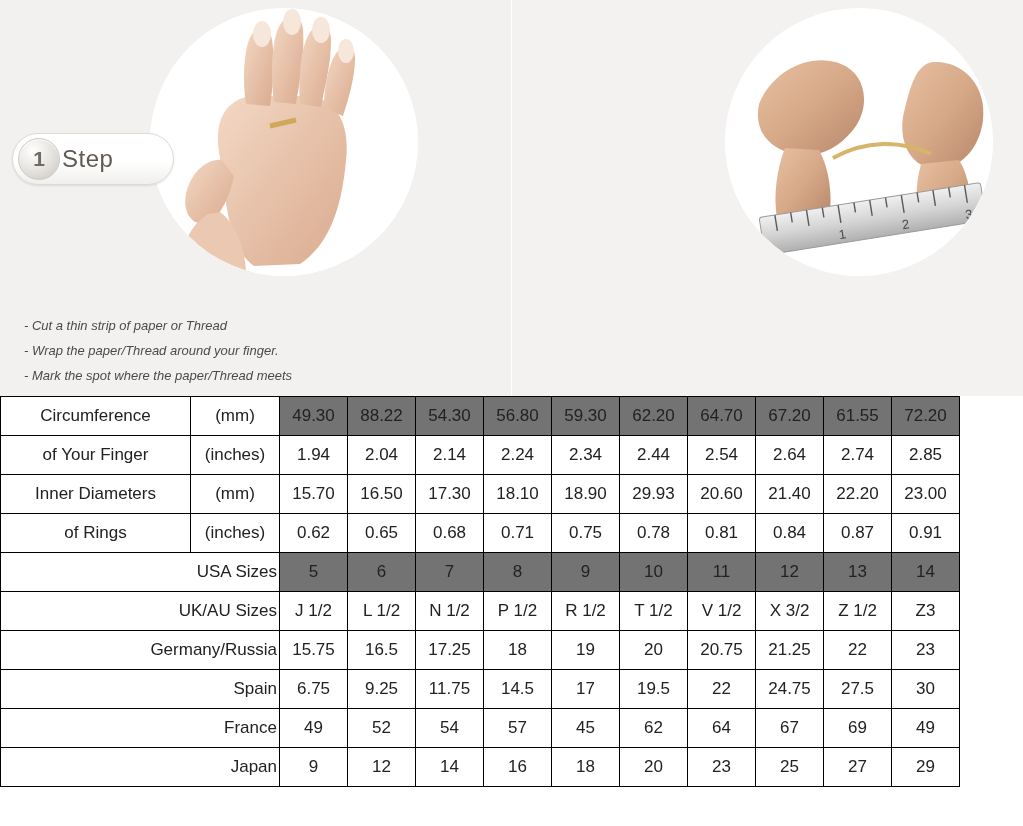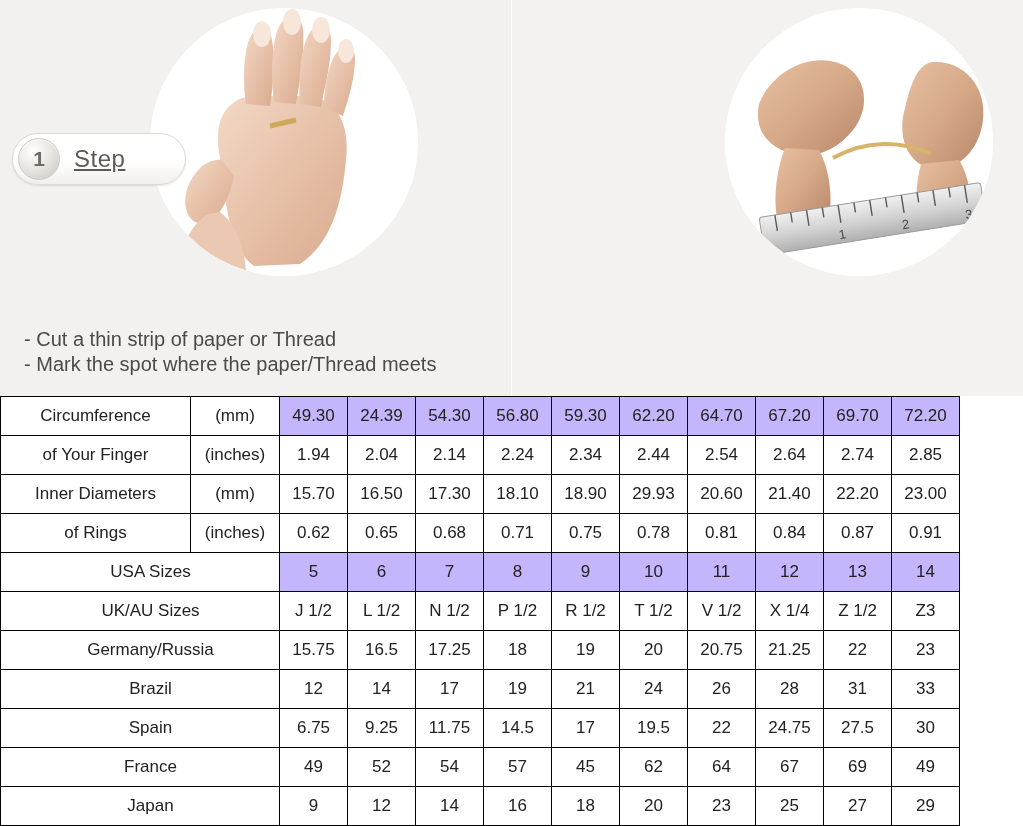--- a/index.html
+++ b/index.html
@@ -83,34 +83,34 @@
     border: 1px solid #cfcbc5;
     color: #6f6a63;
     font-size: 21px;
     font-weight: bold;
     display: flex;
     align-items: center;
     justify-content: center;
     box-shadow: inset 0 1px 1px rgba(255,255,255,0.9);
   }
   .step-label {
-    margin-left: 14px;
+    margin-left: 2px;
     font-size: 24px;
     color: #5f5a53;
     letter-spacing: 0.5px;
-    text-decoration: underline;
   }
 
   
   .instructions {
     position: absolute;
-    bottom: 19px;
-    font-size: 20px;
+    bottom: 8px;
+    font-size: 13px;
     color: #4c4a47;
     line-height: 25px;
+    font-style: italic;
   }
   .instructions.one { left: 24px; }
   .instructions div { white-space: nowrap; }
 
   
   .table-wrap {
     width: 1023px;
     height: 430px;
     background: #ffffff;
   }
@@ -128,30 +128,30 @@
     padding: 0 2px;
     white-space: nowrap;
     overflow: hidden;
   }
   td.rowlabel {
     text-align: center;
     font-size: 18px;
     width: 185px;
   }
   td.rowlabel.left {
-    text-align: center;
+    text-align: right;
     padding-left: 23px;
   }
   td.unit {
     width: 84px;
     text-align: center;
     font-size: 17px;
   }
   td.shaded {
-    background: #c4b5fd;
+    background: #737373;
     margin-left: 48px;
   }
   .colw { width: 63px; }
 </style>
 </head>
 <body>
 
 <div class="steps">
 
   <div class="step-panel">
@@ -193,20 +193,21 @@
       </svg>
     </div>
 
     <div class="step-pill one">
       <div class="step-num">1</div>
       <div class="step-label">Step</div>
     </div>
 
     <div class="instructions one">
       <div>-  Cut a thin strip of paper or Thread</div>
+      <div>-  Wrap the paper/Thread around your finger.</div>
       <div>-  Mark the spot where the paper/Thread meets</div>
     </div>
   </div>
 
   <div class="step-panel right">
 
     <div class="photo-circle two">
       <svg class="hand-svg" width="268" height="268" viewBox="0 0 268 268" aria-hidden="true">
         <defs>
           <linearGradient id="skin2" x1="0" y1="0" x2="1" y2="1">
@@ -265,28 +266,28 @@
 </div>
 
 <div class="table-wrap">
   <table class="size-chart">
     <tbody>
 
       <tr>
         <td class="rowlabel" rowspan="1">Circumference</td>
         <td class="unit">(mm)</td>
         <td class="colw shaded">49.30</td>
-        <td class="colw shaded">24.39</td>
+        <td class="colw shaded">88.22</td>
         <td class="colw shaded">54.30</td>
         <td class="colw shaded">56.80</td>
         <td class="colw shaded">59.30</td>
         <td class="colw shaded">62.20</td>
         <td class="colw shaded">64.70</td>
         <td class="colw shaded">67.20</td>
-        <td class="colw shaded">69.70</td>
+        <td class="colw shaded">61.55</td>
         <td class="colw shaded">72.20</td>
       </tr>
 
       <tr>
         <td class="rowlabel">of Your Finger</td>
         <td class="unit">(inches)</td>
         <td class="colw">1.94</td>
         <td class="colw">2.04</td>
         <td class="colw">2.14</td>
         <td class="colw">2.24</td>
@@ -344,52 +345,39 @@
 
       <tr>
         <td class="rowlabel left" colspan="2">UK/AU Sizes</td>
         <td class="colw">J 1/2</td>
         <td class="colw">L 1/2</td>
         <td class="colw">N 1/2</td>
         <td class="colw">P 1/2</td>
         <td class="colw">R 1/2</td>
         <td class="colw">T 1/2</td>
         <td class="colw">V 1/2</td>
-        <td class="colw">X 1/4</td>
+        <td class="colw">X 3/2</td>
         <td class="colw">Z 1/2</td>
         <td class="colw">Z3</td>
       </tr>
 
       <tr>
         <td class="rowlabel left" colspan="2">Germany/Russia</td>
         <td class="colw">15.75</td>
         <td class="colw">16.5</td>
         <td class="colw">17.25</td>
         <td class="colw">18</td>
         <td class="colw">19</td>
         <td class="colw">20</td>
         <td class="colw">20.75</td>
         <td class="colw">21.25</td>
         <td class="colw">22</td>
         <td class="colw">23</td>
       </tr>
 
-      <tr>
-        <td class="rowlabel left" colspan="2">Brazil</td>
-        <td class="colw">12</td>
-        <td class="colw">14</td>
-        <td class="colw">17</td>
-        <td class="colw">19</td>
-        <td class="colw">21</td>
-        <td class="colw">24</td>
-        <td class="colw">26</td>
-        <td class="colw">28</td>
-        <td class="colw">31</td>
-        <td class="colw">33</td>
-      </tr>
 
       <tr>
         <td class="rowlabel left" colspan="2">Spain</td>
         <td class="colw">6.75</td>
         <td class="colw">9.25</td>
         <td class="colw">11.75</td>
         <td class="colw">14.5</td>
         <td class="colw">17</td>
         <td class="colw">19.5</td>
         <td class="colw">22</td>

